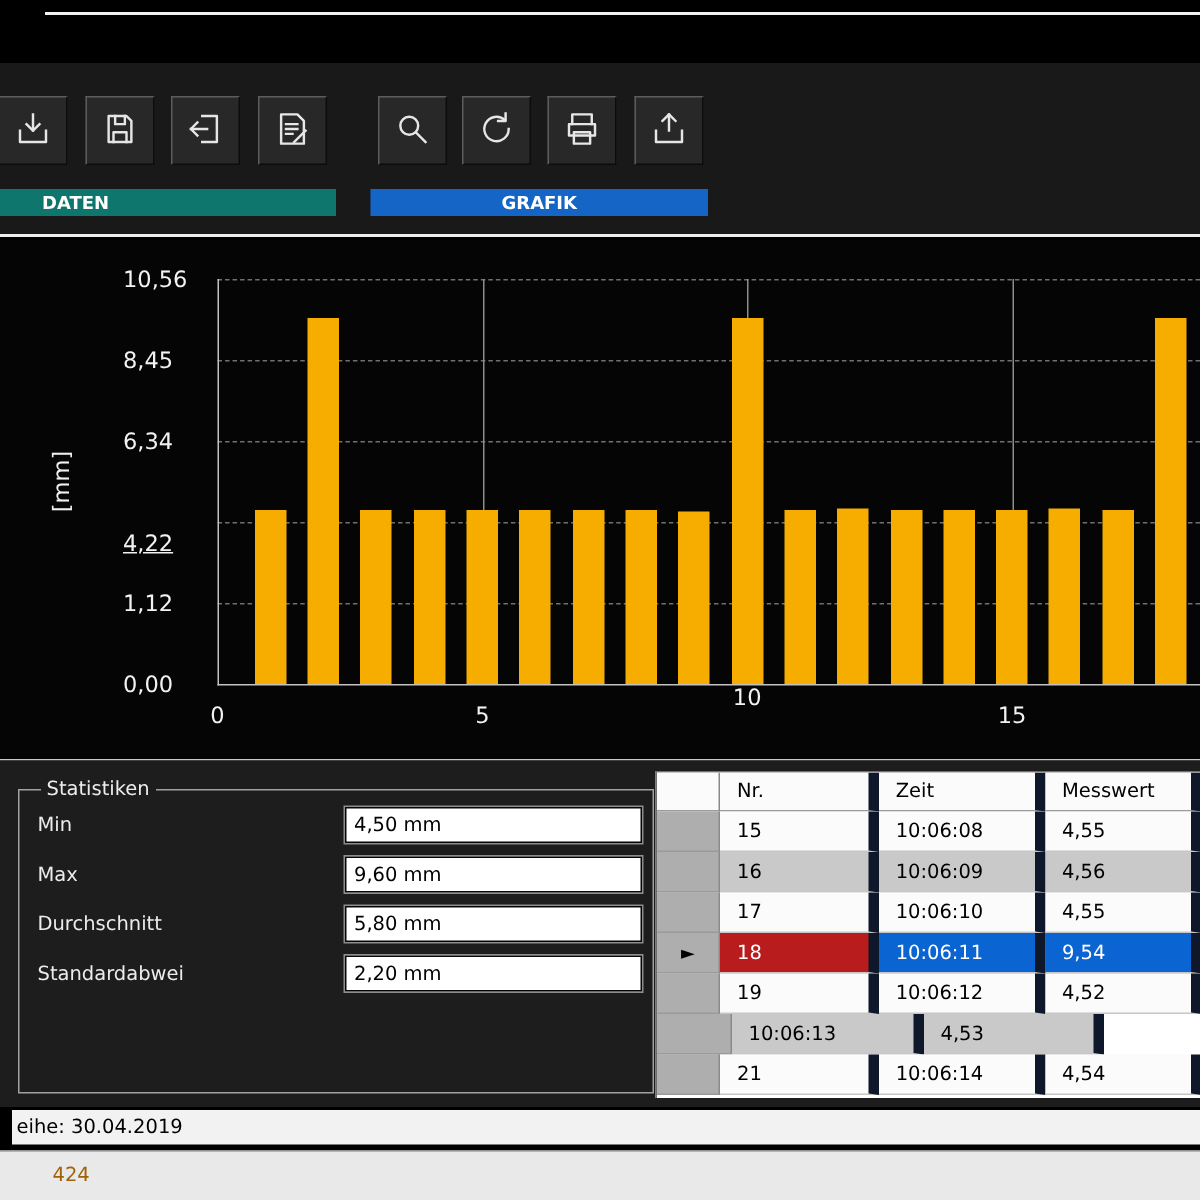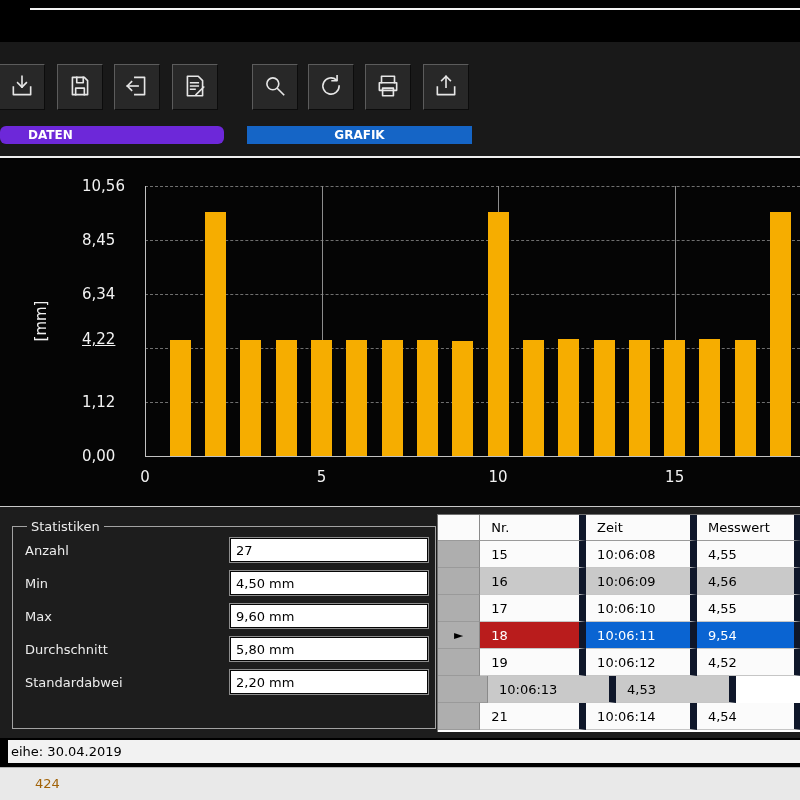--- a/index.html
+++ b/index.html
@@ -137,45 +137,45 @@
     <button class="tbtn" style="left:423px">
       <span>
         <svg width="26" height="26" viewBox="0 0 24 24">
             <path d="M4 13v7h16v-7"></path>
             <path d="M12 13V3"></path>
             <path d="M8 7l4-4 4 4"></path>
           </svg>
       </span>
     </button>
 
-    <div class="grouplabel daten" style="background: #6d28d9; border-radius: 6px;">DATEN</div>
+    <div class="grouplabel daten" style="background: #0f766e;">DATEN</div>
     <div class="grouplabel grafik" style="background: rgb(21, 101, 198);">GRAFIK</div>
   </div>
 
   <div class="sep1"></div>
 
   <div class="chart">
     <div class="ylabel">[mm]</div>
     <div class="plot-layer" id="plot-layer">
         <div class="ytick" style="top: 287px;">0,00</div>
         <div class="hgrid" style="top: 242.051px; left: 145px; width: 655px;"></div>
         <div class="ytick" style="top: 233.051px;">1,12</div>
         <div class="hgrid" style="top: 188.102px; left: 145px; width: 655px;"></div>
-        <div class="ytick" style="top: 170px; text-decoration: underline;">4,22</div>
+        <div class="ytick" style="top: 193px; text-decoration: underline;">4,22</div>
         <div class="hgrid" style="top: 133.898px; left: 145px; width: 655px;"></div>
         <div class="ytick" style="top: 124.898px;">6,34</div>
         <div class="hgrid" style="top: 79.9489px; left: 145px; width: 655px;"></div>
         <div class="ytick" style="top: 70.9489px;">8,45</div>
         <div class="hgrid" style="top: 26px; left: 145px; width: 655px;"></div>
         <div class="ytick" style="top: 17px;">10,56</div>
         <div class="xtick" style="left: 130px; top: 308px;">0</div>
         <div class="vgrid" style="left: 321.55px; top: 26px; height: 270px;"></div>
         <div class="xtick" style="left: 306.55px; top: 308px;">5</div>
         <div class="vgrid" style="left: 498.1px; top: 26px; height: 270px;"></div>
-        <div class="xtick" style="left: 483.1px; top: 308px;">10</div>
+        <div class="xtick" style="left: 483.1px; top: 296px;">10</div>
         <div class="vgrid" style="left: 674.65px; top: 26px; height: 270px;"></div>
         <div class="xtick" style="left: 659.65px; top: 308px;">15</div>
         <div class="axis-y"></div>
         <div class="axis-x"></div>
         <div class="bar" style="left: 169.81px; top: 179.665px; width: 21px; height: 116.335px; background: rgb(246, 173, 0);"></div>
         <div class="bar" style="left: 205.12px; top: 52.0795px; width: 21px; height: 243.92px; background: rgb(246, 173, 0);"></div>
         <div class="bar" style="left: 240.43px; top: 179.665px; width: 21px; height: 116.335px; background: rgb(246, 173, 0);"></div>
         <div class="bar" style="left: 275.74px; top: 180.432px; width: 21px; height: 115.568px; background: rgb(246, 173, 0);"></div>
         <div class="bar" style="left: 311.05px; top: 179.665px; width: 21px; height: 116.335px; background: rgb(246, 173, 0);"></div>
         <div class="bar" style="left: 346.36px; top: 180.176px; width: 21px; height: 115.824px; background: rgb(246, 173, 0);"></div>
@@ -194,24 +194,20 @@
       </div>
   </div>
 
   <div class="sep2"></div>
 
   <div class="bottom">
     <fieldset class="stats">
       <legend>Statistiken</legend>
       <div id="stats-rows">
           <div class="stat-row">
-            <div class="stat-label">Anzahl</div>
-            <input class="stat-input" readonly="" value="27" style="">
-          </div>
-          <div class="stat-row">
             <div class="stat-label">Min</div>
             <input class="stat-input" readonly="" value="4,50 mm" style="">
           </div>
           <div class="stat-row">
             <div class="stat-label">Max</div>
             <input class="stat-input" readonly="" value="9,60 mm" style="">
           </div>
           <div class="stat-row">
             <div class="stat-label">Durchschnitt</div>
             <input class="stat-input" readonly="" value="5,80 mm" style="">

